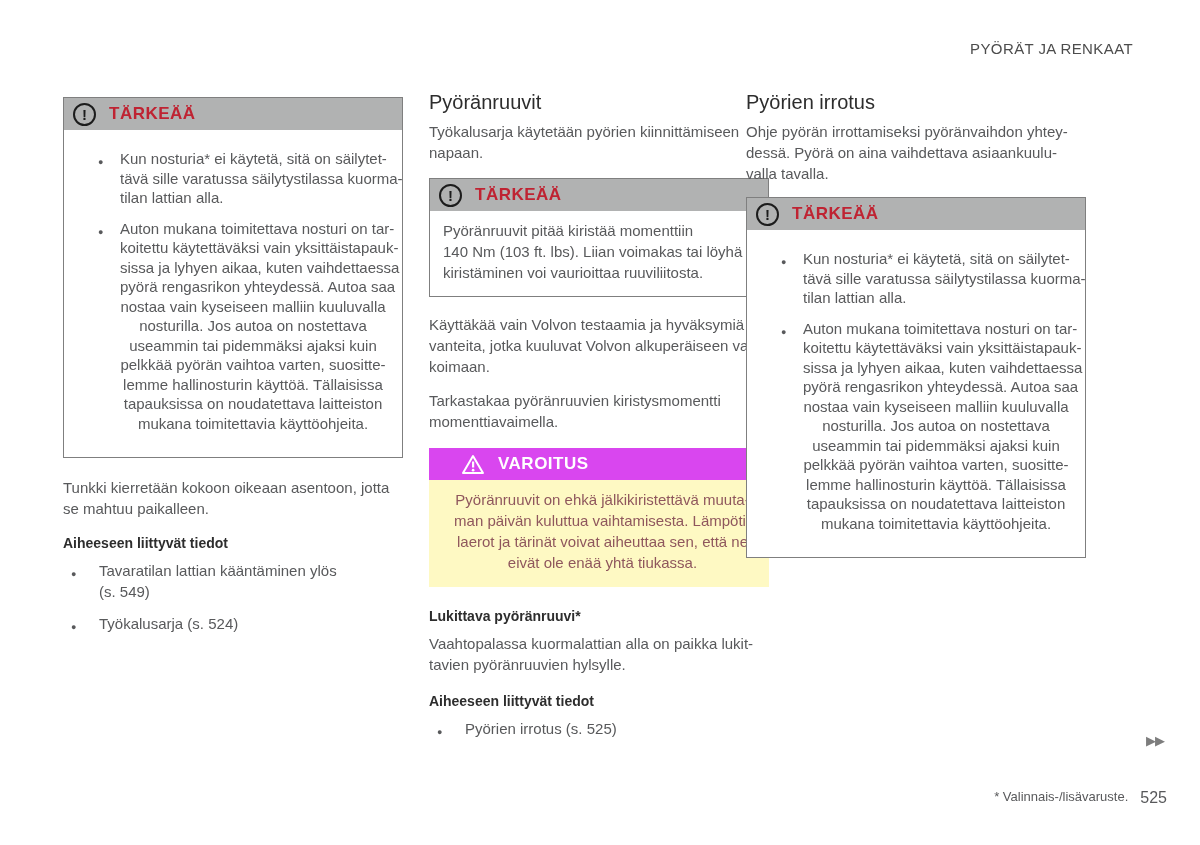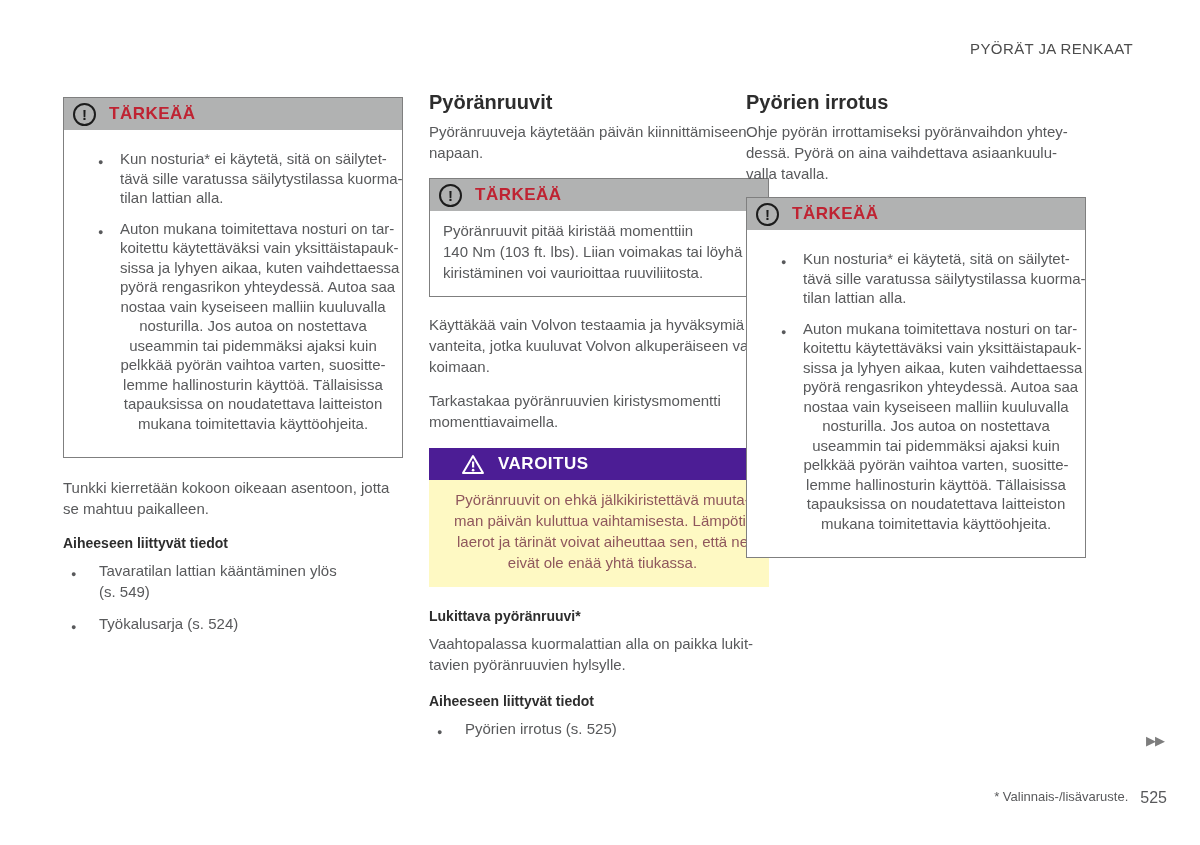--- a/index.html
+++ b/index.html
@@ -10,32 +10,32 @@
   }
   .running-header{
     position:absolute;top:40px;right:67px;font-size:15px;letter-spacing:.4px;
     color:#4c4c4c;
   }
   .col{position:absolute;width:340px;top:90px;}
   .col1{left:63px;top:97px;}
   .col2{left:429px;}
   .col3{left:746px;}
 
-  h1{font-size:20px;line-height:24px;margin:0 0 7px;color:#2d2d2d;font-weight:bold;}
+  h1{font-size:20px;line-height:24px;margin:0 0 7px;color:#2d2d2d;font-weight:normal;}
   h2{font-size:14px;line-height:21px;margin:18px 0 6px;color:#2d2d2d;font-weight:bold;}
   p.para{font-size:15px;line-height:21px;margin:0 0 13px;white-space:pre;}
 
   
   .box{margin:0 0 16px;}
   .box.important{border:1px solid #7f7f7f;background:#ffffff;}
   .box-header{
     height:32px;display:flex;align-items:center;padding-left:9px;
   }
   .box-header.gray{background:#b1b2b2;}
-  .box-header.red{background:#4c1d95;padding-left:32px;}
+  .box-header.red{background:#d946ef;padding-left:32px;}
   .box-title{font-size:17px;font-weight:bold;letter-spacing:.5px;margin-left:13px;}
   .box-title.red-text{color:#bf2332;}
   .box-title.white-text{color:#ffffff;}
   .excl-circle{
     width:19px;height:19px;border:2px solid #1c1c1c;border-radius:50%;
     display:inline-flex;align-items:center;justify-content:center;
     font-size:15px;font-weight:bold;color:#1c1c1c;line-height:1;flex:0 0 auto;
     background:transparent;
   }
   .tri-icon{display:inline-flex;flex:0 0 auto;}
@@ -109,21 +109,21 @@
   <h2 style="margin-top:14px;">Aiheeseen liittyvät tiedot</h2>
   <ul class="related">
     <li>Tavaratilan lattian kääntäminen ylös
 (s. 549)</li>
     <li>Työkalusarja (s. 524)</li>
   </ul>
 </div>
 
 <div class="col col2">
   <h1>Pyöränruuvit</h1>
-  <p class="para">Pyöränruuveja käytetään päivän kiinnittämiseen
+  <p class="para">Työkalusarja käytetään pyörien kiinnittämiseen
 napaan.</p>
   <div class="box important" style="margin-top:15px;">
     <div class="box-header gray">
       <span class="excl-circle">!</span>
       <span class="box-title red-text">TÄRKEÄÄ</span>
     </div>
     <p class="box-body-text">Pyöränruuvit pitää kiristää momenttiin
 140 Nm (103 ft. lbs). Liian voimakas tai löyhä
 kiristäminen voi vaurioittaa ruuviliitosta.</p>
   </div>

